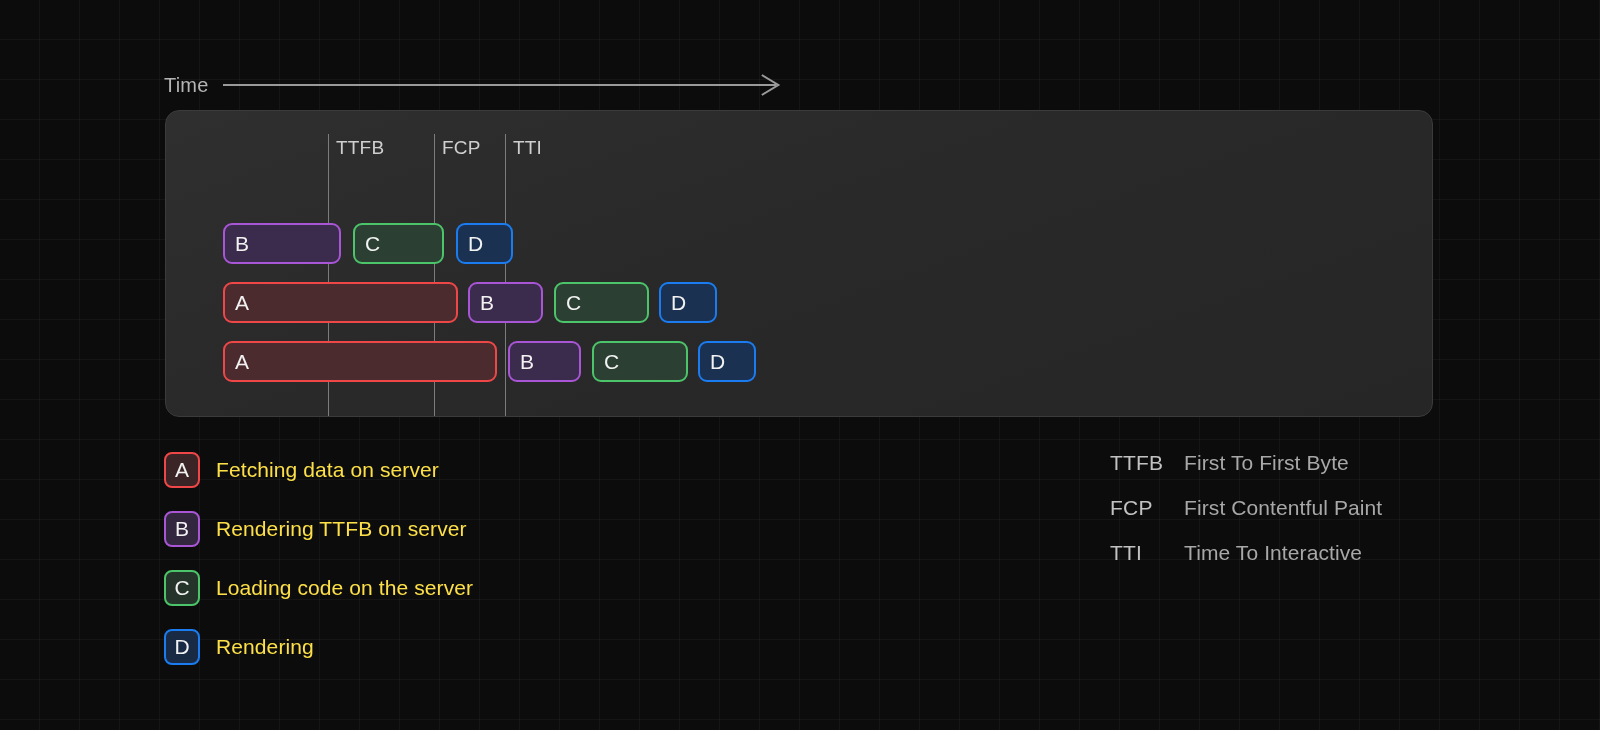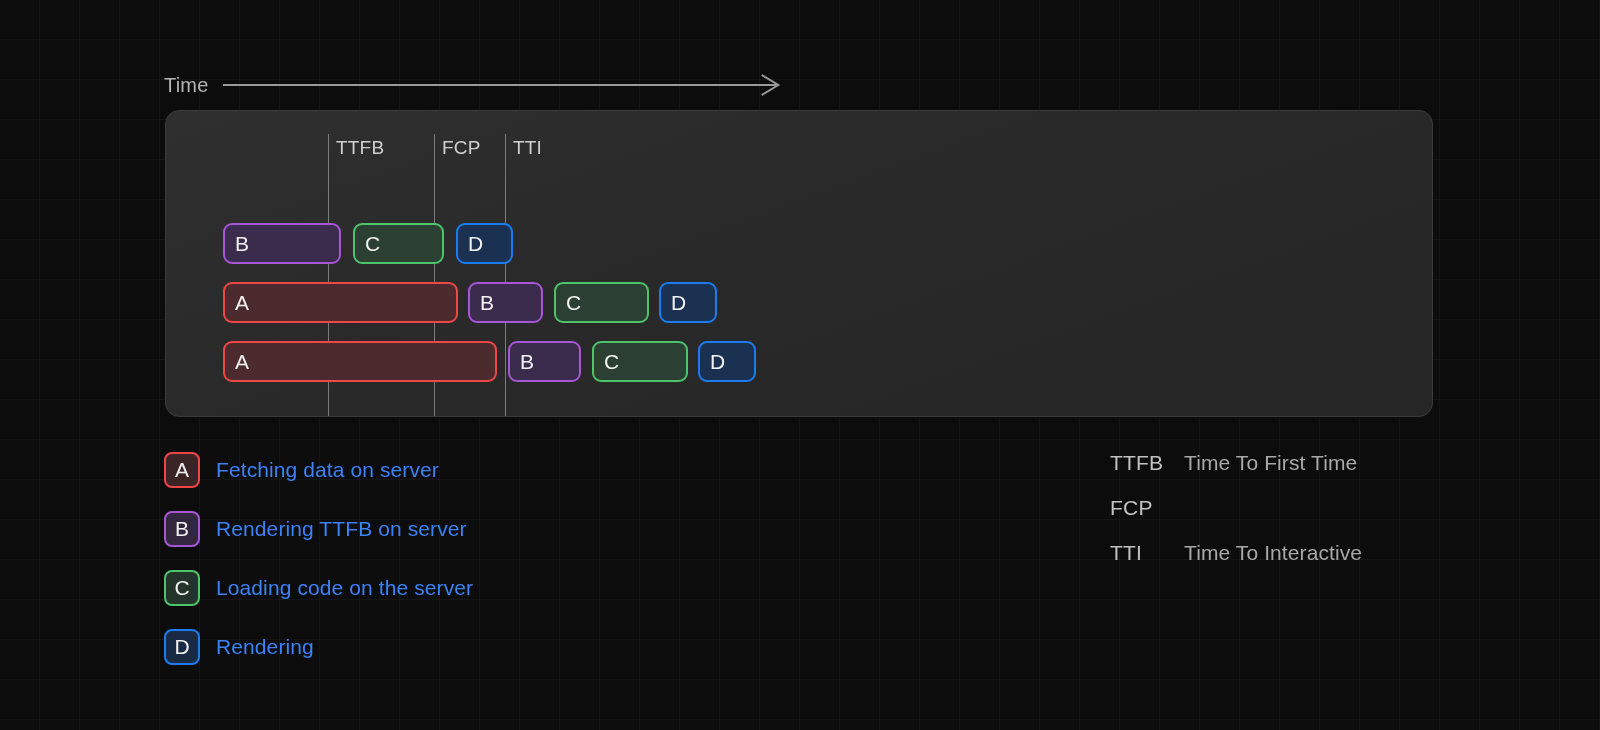--- a/index.html
+++ b/index.html
@@ -108,21 +108,21 @@
     display: flex;
     align-items: center;
     justify-content: center;
     font-size: 21px;
     color: #f2f2f2;
   }
   .legend-badge.a { border-color: #ef4747; background-color: #3b2426; }
   .legend-badge.b { border-color: #a855d6; background-color: #33263f; }
   .legend-badge.c { border-color: #4cc46a; background-color: #24342a; }
   .legend-badge.d { border-color: #1a7cf0; background-color: #192b44; }
-  .legend-text { font-size: 21px; color: #3b82f6; letter-spacing: 0.1px; }
+  .legend-text { font-size: 21px; color: #fde047; letter-spacing: 0.1px; }
 
   #metric-legend { position: absolute; left: 1110px; top: 440px; }
   .metric-item { display: flex; align-items: center; height: 45px; }
   .metric-abbr {
     width: 74px;
     flex: 0 0 74px;
     font-size: 21px;
     color: #c2c2c2;
     letter-spacing: 0.2px;
   }
@@ -180,22 +180,23 @@
     </div>
     <div class="legend-item">
       <div class="legend-badge d">D</div>
       <span class="legend-text">Rendering</span>
     </div>
   </div>
 
 <div id="metric-legend">
     <div class="metric-item">
       <span class="metric-abbr">TTFB</span>
-      <span class="metric-name">Time To First Time</span>
+      <span class="metric-name">First To First Byte</span>
     </div>
     <div class="metric-item">
       <span class="metric-abbr">FCP</span>
+      <span class="metric-name">First Contentful Paint</span>
     </div>
     <div class="metric-item">
       <span class="metric-abbr">TTI</span>
       <span class="metric-name">Time To Interactive</span>
     </div>
   </div>
 
 </body></html>

